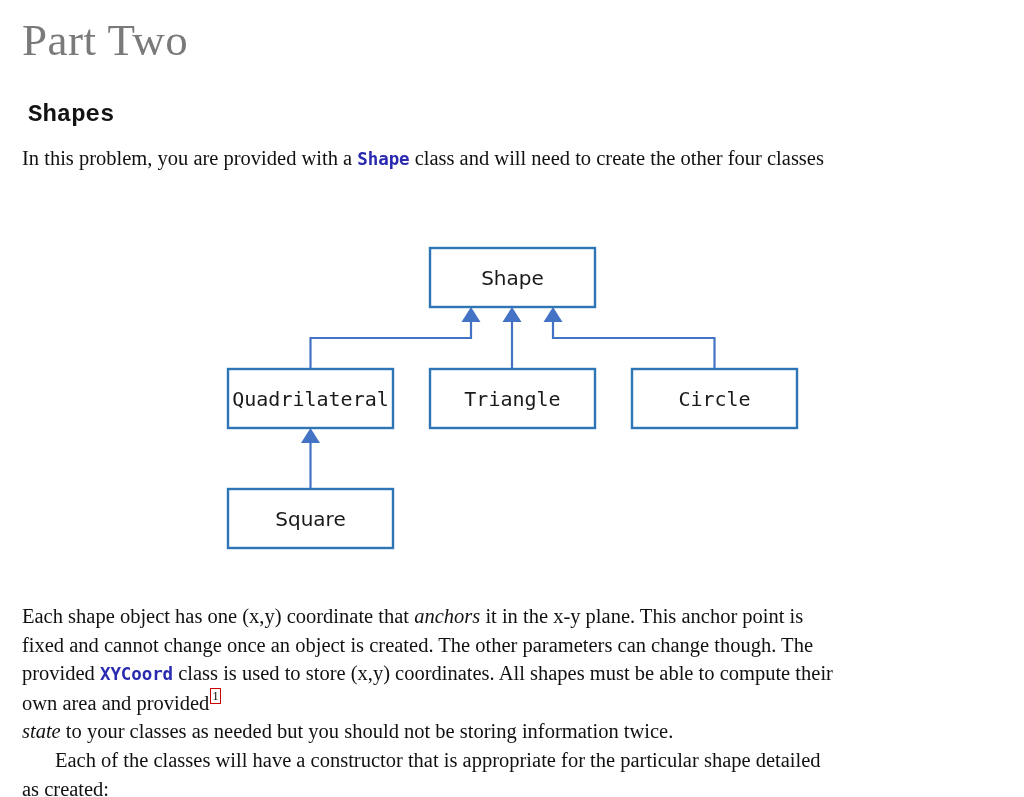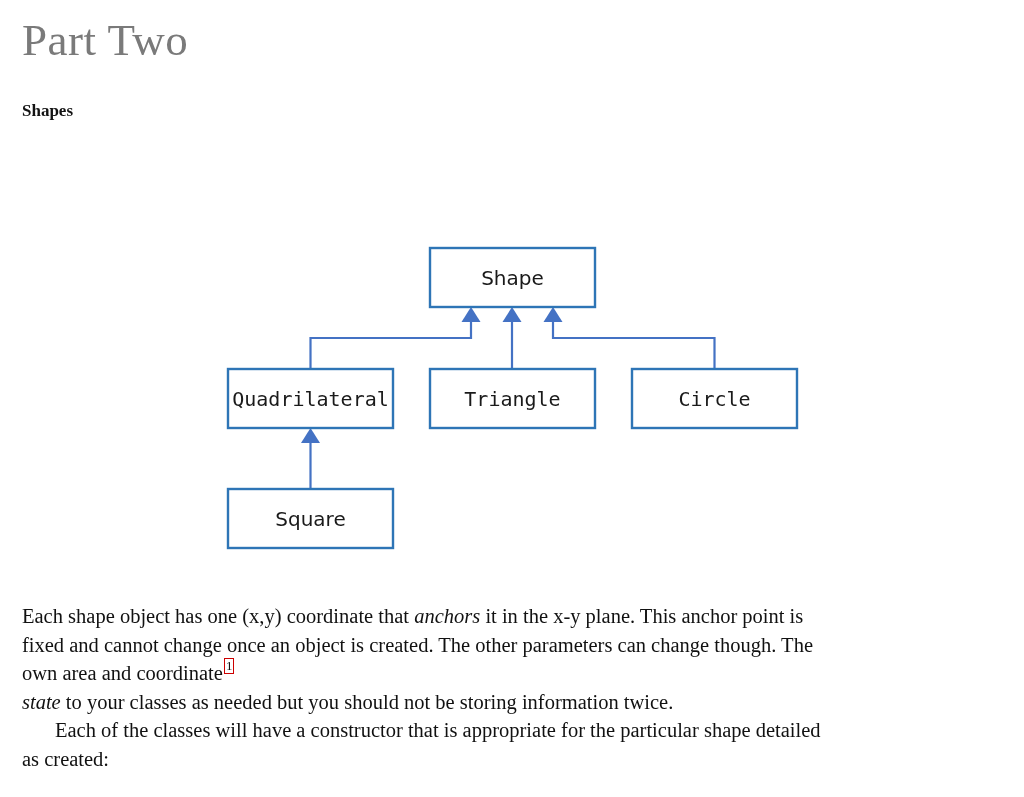--- a/index.html
+++ b/index.html
@@ -33,24 +33,24 @@
     line-height: 52px;
     font-weight: 400;
     color: #7a7a7a;
     letter-spacing: 0.5px;
     white-space: nowrap;
   }
 
   
   .section-heading {
     position: absolute;
-    left: 22px;
+    left: 28px;
     top: 101px;
-    font-family: Liberation Serif, serif;
-    font-size: 17px;
+    font-family: Liberation Mono, monospace;
+    font-size: 24px;
     font-weight: bold;
     color: #131313;
     white-space: nowrap;
   }
 
   
   .para {
     position: absolute;
     left: 22px;
     width: 981px;
@@ -138,20 +138,21 @@
 </head>
 <body>
 
 <div id="page">
 
   <div class="doc-title">Part Two</div>
 
   <div class="section-heading">Shapes</div>
 
   <div class="para para-intro">
+    <span class="line"><span>In this problem, you are provided with a </span><span class="code">Shape</span><span> class and will need to create the other four classes</span></span>
   </div>
 
   <div id="class-diagram">
     <svg width="1024" height="345" viewBox="0 0 1024 345" xmlns="http://www.w3.org/2000/svg">
 
       <path class="conn-line" d="M 310.5 144 L 310.5 113 L 471 113 L 471 95"></path>
 
       <path class="conn-line" d="M 512 144 L 512 95"></path>
 
       <path class="conn-line" d="M 714.5 144 L 714.5 113 L 553 113 L 553 95"></path>
@@ -190,22 +191,23 @@
       </g>
 
     </svg>
   </div>
 
   <div class="para para-body">
     <span class="line"><span>Each shape object has one (x,y) coordinate that </span><span class="ital">anchors</span><span> it in the x-y plane.  This anchor point is</span></span>
 
     <span class="line">fixed and cannot change once an object is created.  The other parameters can change though.  The</span>
 
-
-    <span class="line"><span>own area and coordinate</span><span class="footnote-ref"><span>1</span></span></span>
+    <span class="line"><span>provided </span><span class="code">XYCoord</span><span> class is used to store (x,y) coordinates.  All shapes must be able to compute their</span></span>
+
+    <span class="line"><span>own area and provided</span><span class="footnote-ref"><span>1</span></span></span>
 
     <span class="line"><span class="ital">state</span><span> to your classes as needed but you should not be storing information twice.</span></span>
 
     <span class="line"><span class="indent"></span><span>Each of the classes will have a constructor that is appropriate for the particular shape detailed</span></span>
 
     <span class="line">as created:</span>
   </div>
 
 </div>
 

